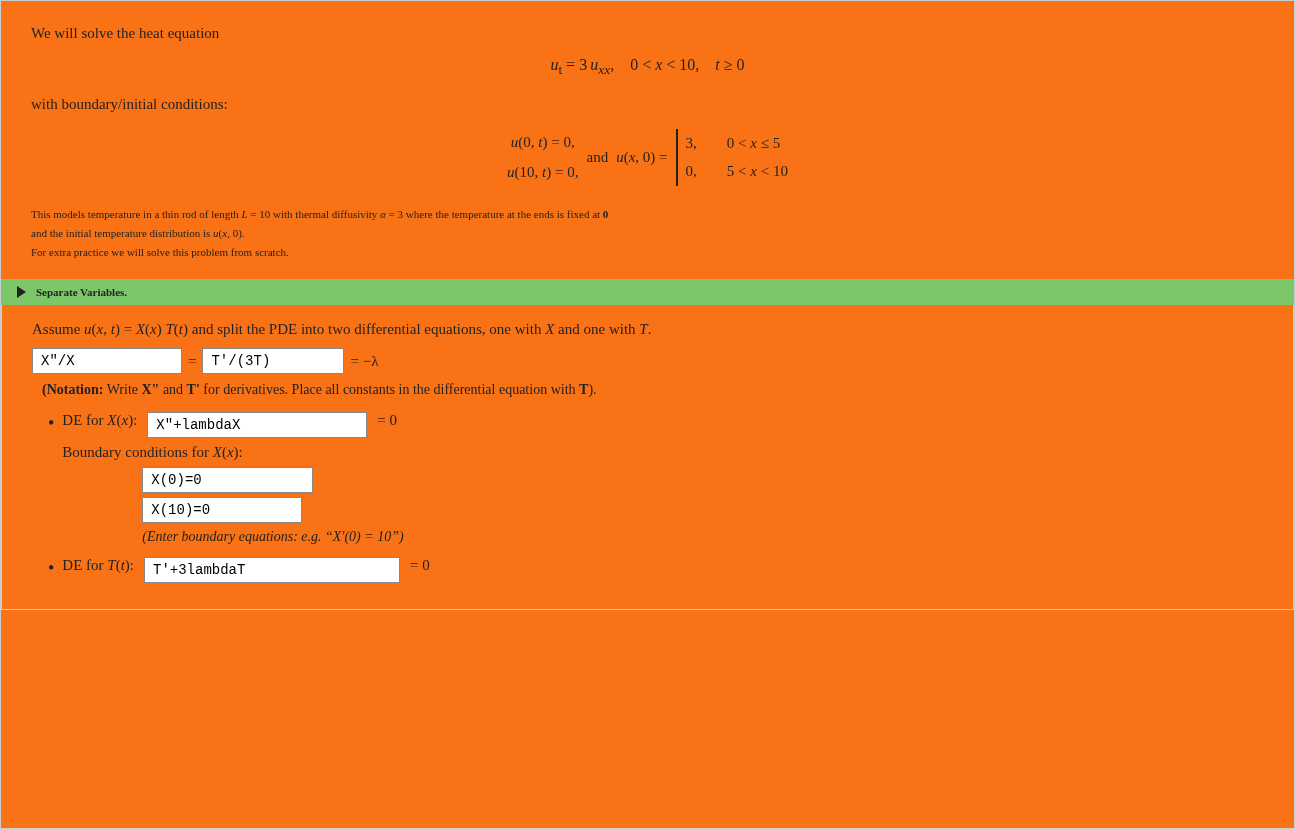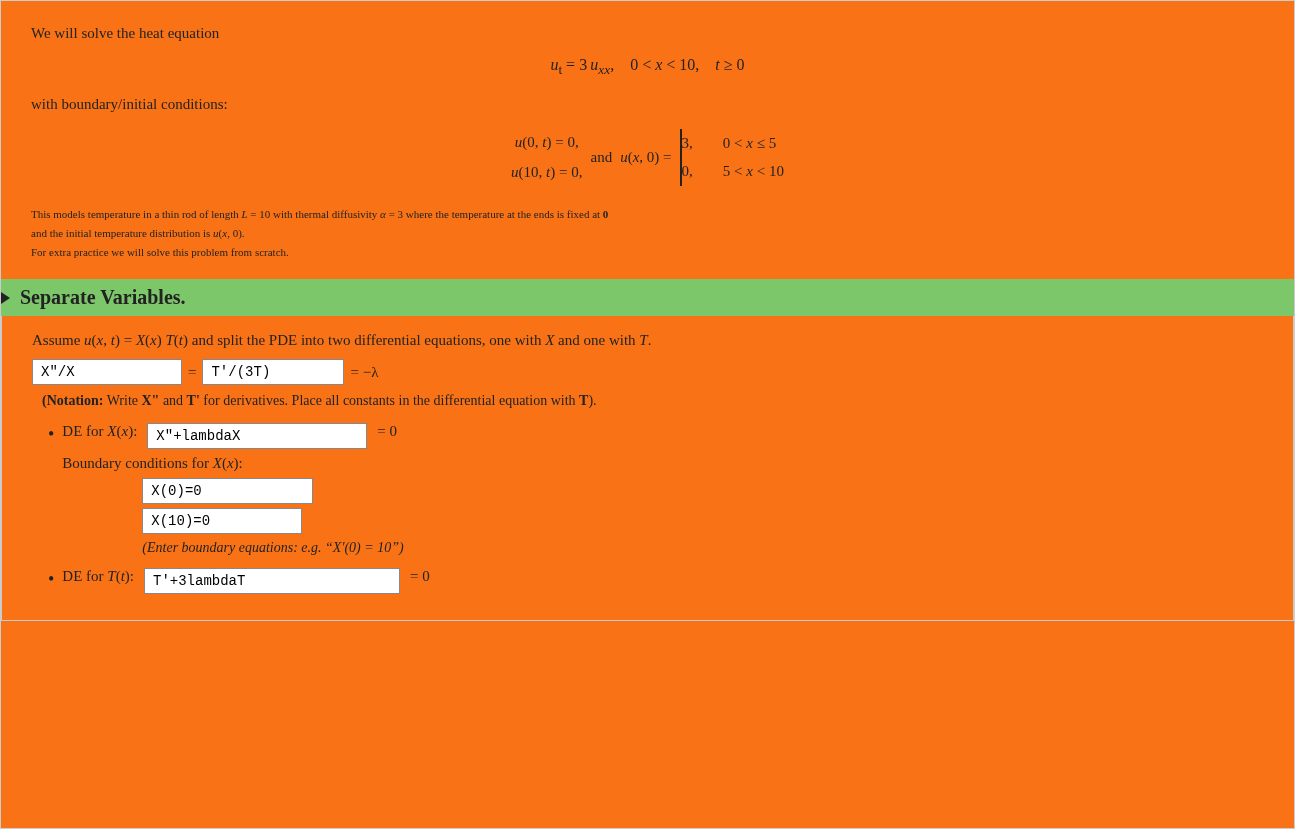--- a/index.html
+++ b/index.html
@@ -47,33 +47,33 @@
       align-items: center;
       font-size: 15px;
       gap: 8px;
     }
     .brace-system {
       display: flex;
       flex-direction: column;
       font-size: 15px;
       line-height: 1.9;
       border-left: 2px solid #222;
-      padding-left: 0;
+      padding-left: 8px;
     }
     .description-text {
       font-size: 11px;
       line-height: 1.7;
       margin-bottom: 10px;
     }
     .section-header {
       background: #7dc76b;
       color: #222;
       font-weight: bold;
-      font-size: 20px;
-      padding: 7px 0;
+      font-size: 11px;
+      padding: 7px 16px;
       margin: 18px -30px 0 -30px;
       cursor: pointer;
       display: flex;
       align-items: center;
       gap: 6px;
     }
     .section-header .triangle {
       display: inline-block;
       width: 0; height: 0;
       border-top: 6px solid transparent;

